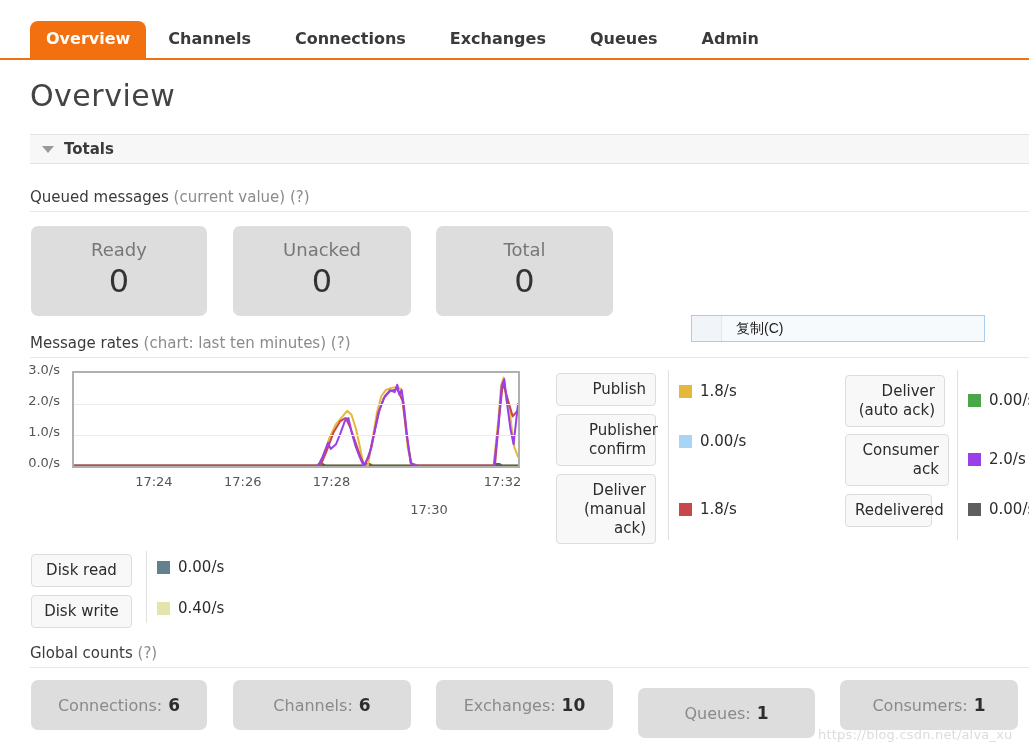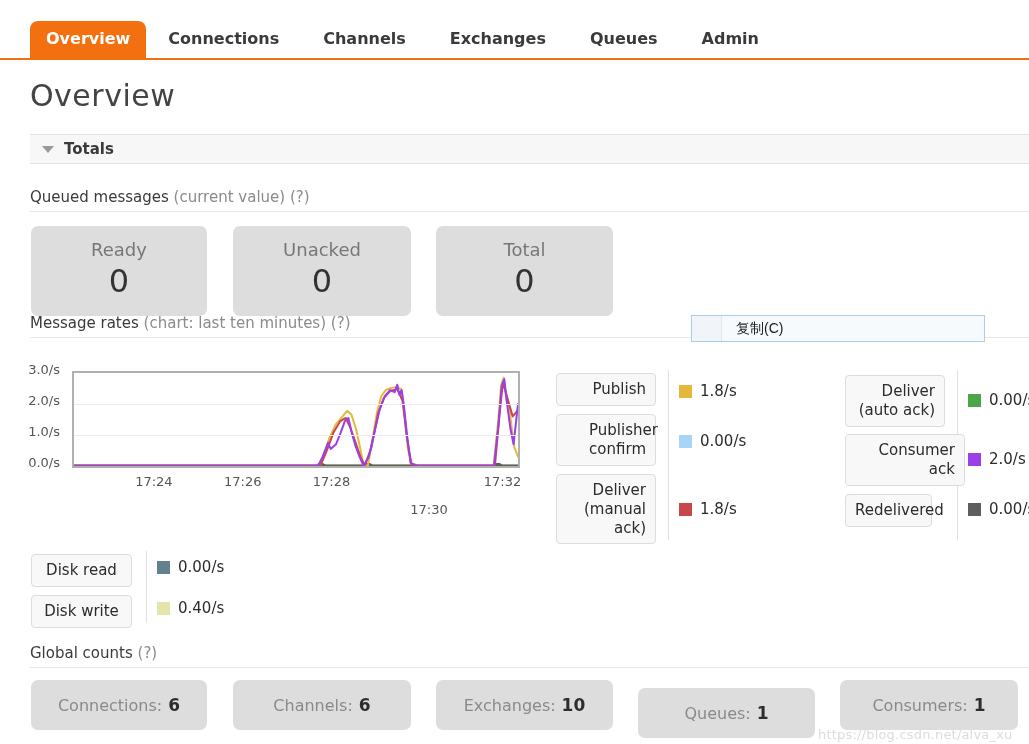--- a/index.html
+++ b/index.html
@@ -100,21 +100,21 @@
     color: #3a3a3a;
     border-bottom: 1px solid #e8e8e8;
     padding-bottom: 5px;
     box-sizing: border-box;
     white-space: nowrap;
   }
   .sec-head .muted { color: #8b8b8b; }
   .sec-head .qmark { color: #8b8b8b; }
 
   #qm-head { top: 188px; }
-  #mr-head { top: 314px; }
+  #mr-head { top: 334px; }
   #gc-head { top: 644px; }
 
   
   .bigbox {
     position: absolute;
     background: #dddddd;
     border-radius: 7px;
     text-align: center;
     box-sizing: border-box;
     padding-top: 14px;
@@ -241,21 +241,21 @@
   
   #btn-publish   { position: absolute; left: 556px; top: 373px; width: 100px; }
   #btn-pubconf   { position: absolute; left: 556px; top: 414px; width: 100px; padding-left: 32px; }
   #btn-delman    { position: absolute; left: 556px; top: 474px; width: 100px; }
   
   #v-publish { left: 679px; top: 382px; }
   #v-pubconf { left: 679px; top: 432px; }
   #v-delman  { left: 679px; top: 500px; }
   
   #btn-delauto   { position: absolute; left: 845px; top: 375px; width: 100px; }
-  #btn-consack   { position: absolute; left: 845px; top: 434px; width: 120px; }
+  #btn-consack   { position: absolute; left: 845px; top: 434px; width: 104px; }
   #btn-redeliv   { position: absolute; left: 845px; top: 494px; width: 87px; }
   
   #v-delauto { left: 968px; top: 391px; }
   #v-consack { left: 968px; top: 450px; }
   #v-redeliv { left: 968px; top: 500px; }
 
   #sep1 { left: 668px; top: 370px; height: 170px; }
   #sep2 { left: 957px; top: 370px; height: 170px; }
 
   
@@ -306,22 +306,22 @@
     white-space: nowrap;
     margin-top: 11px;
   }
 </style>
 </head>
 <body>
 
 <div id="tabbar">
   <div id="tabs">
       <div class="tab active">Overview</div>
+      <div class="tab">Channels</div>
       <div class="tab">Connections</div>
-      <div class="tab">Channels</div>
       <div class="tab">Exchanges</div>
       <div class="tab">Queues</div>
       <div class="tab">Admin</div>
     </div>
 </div>
 
 <div id="page-title">Overview</div>
 
 <div id="totals-bar">
   <span class="caret"></span>

